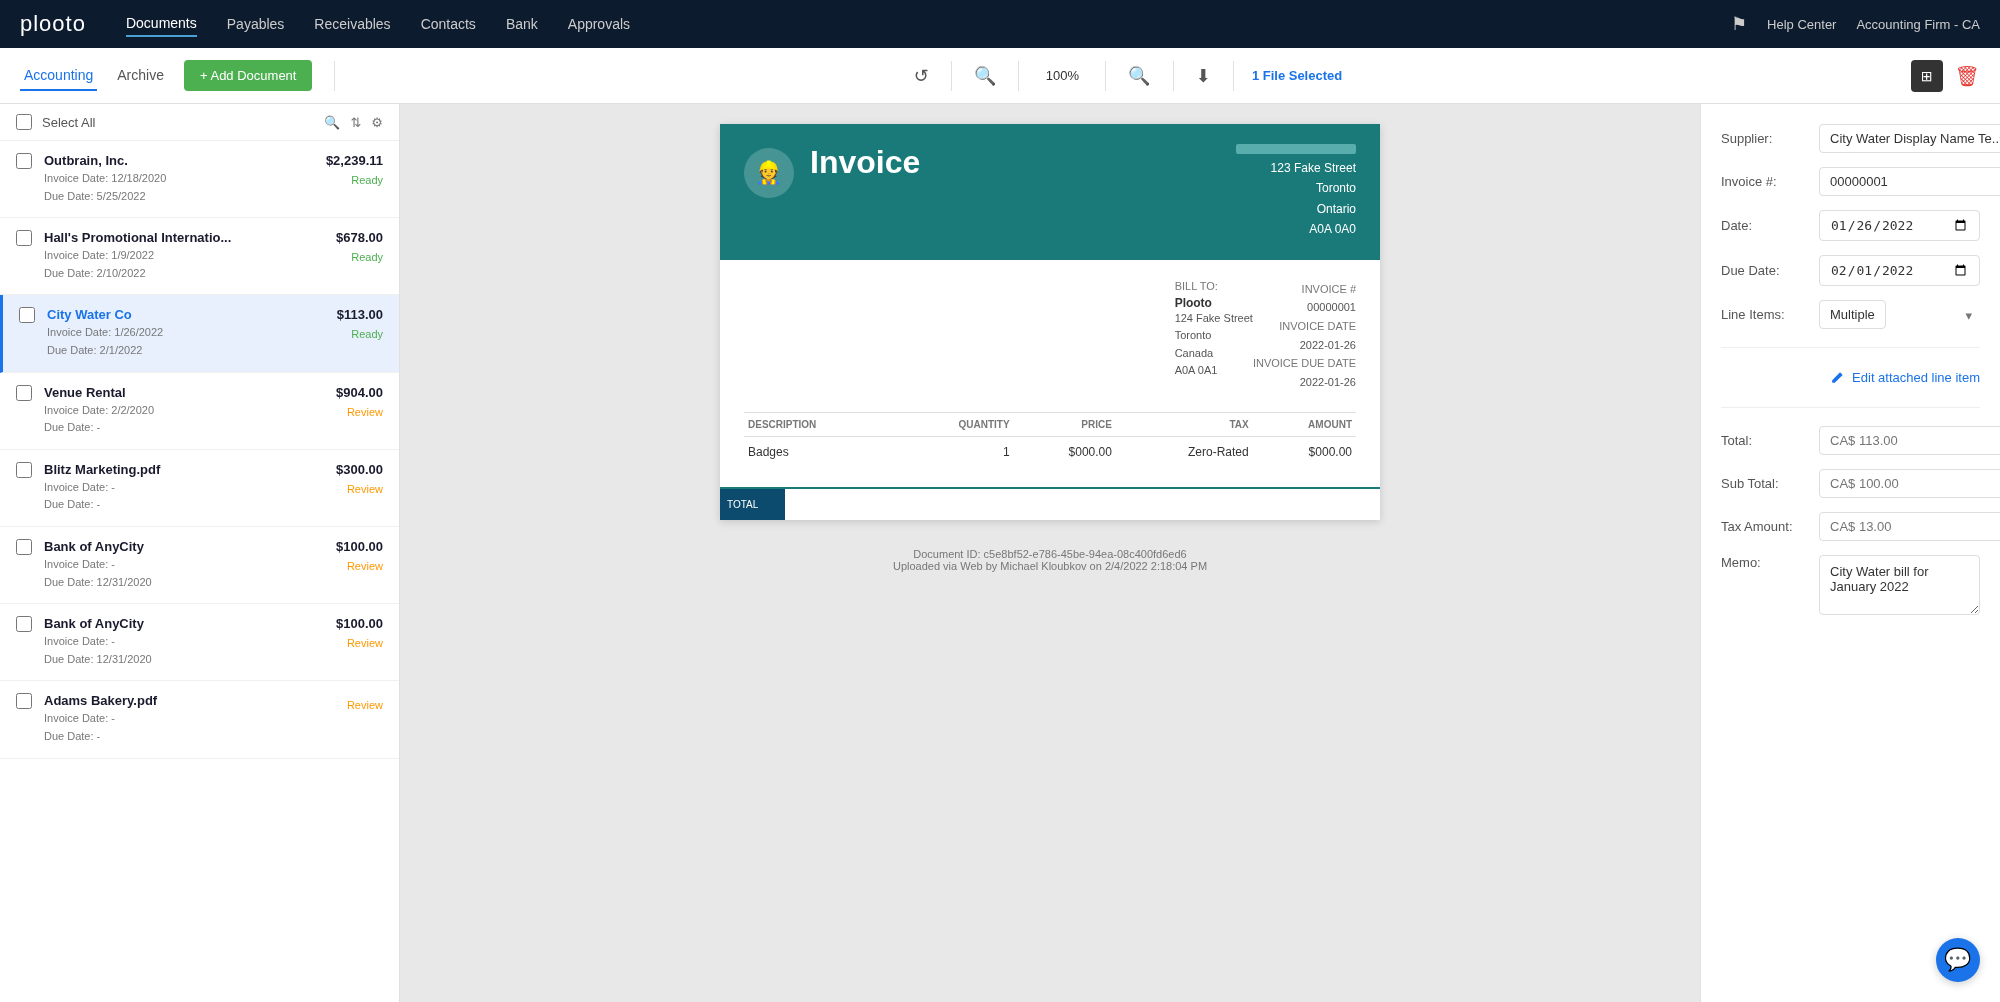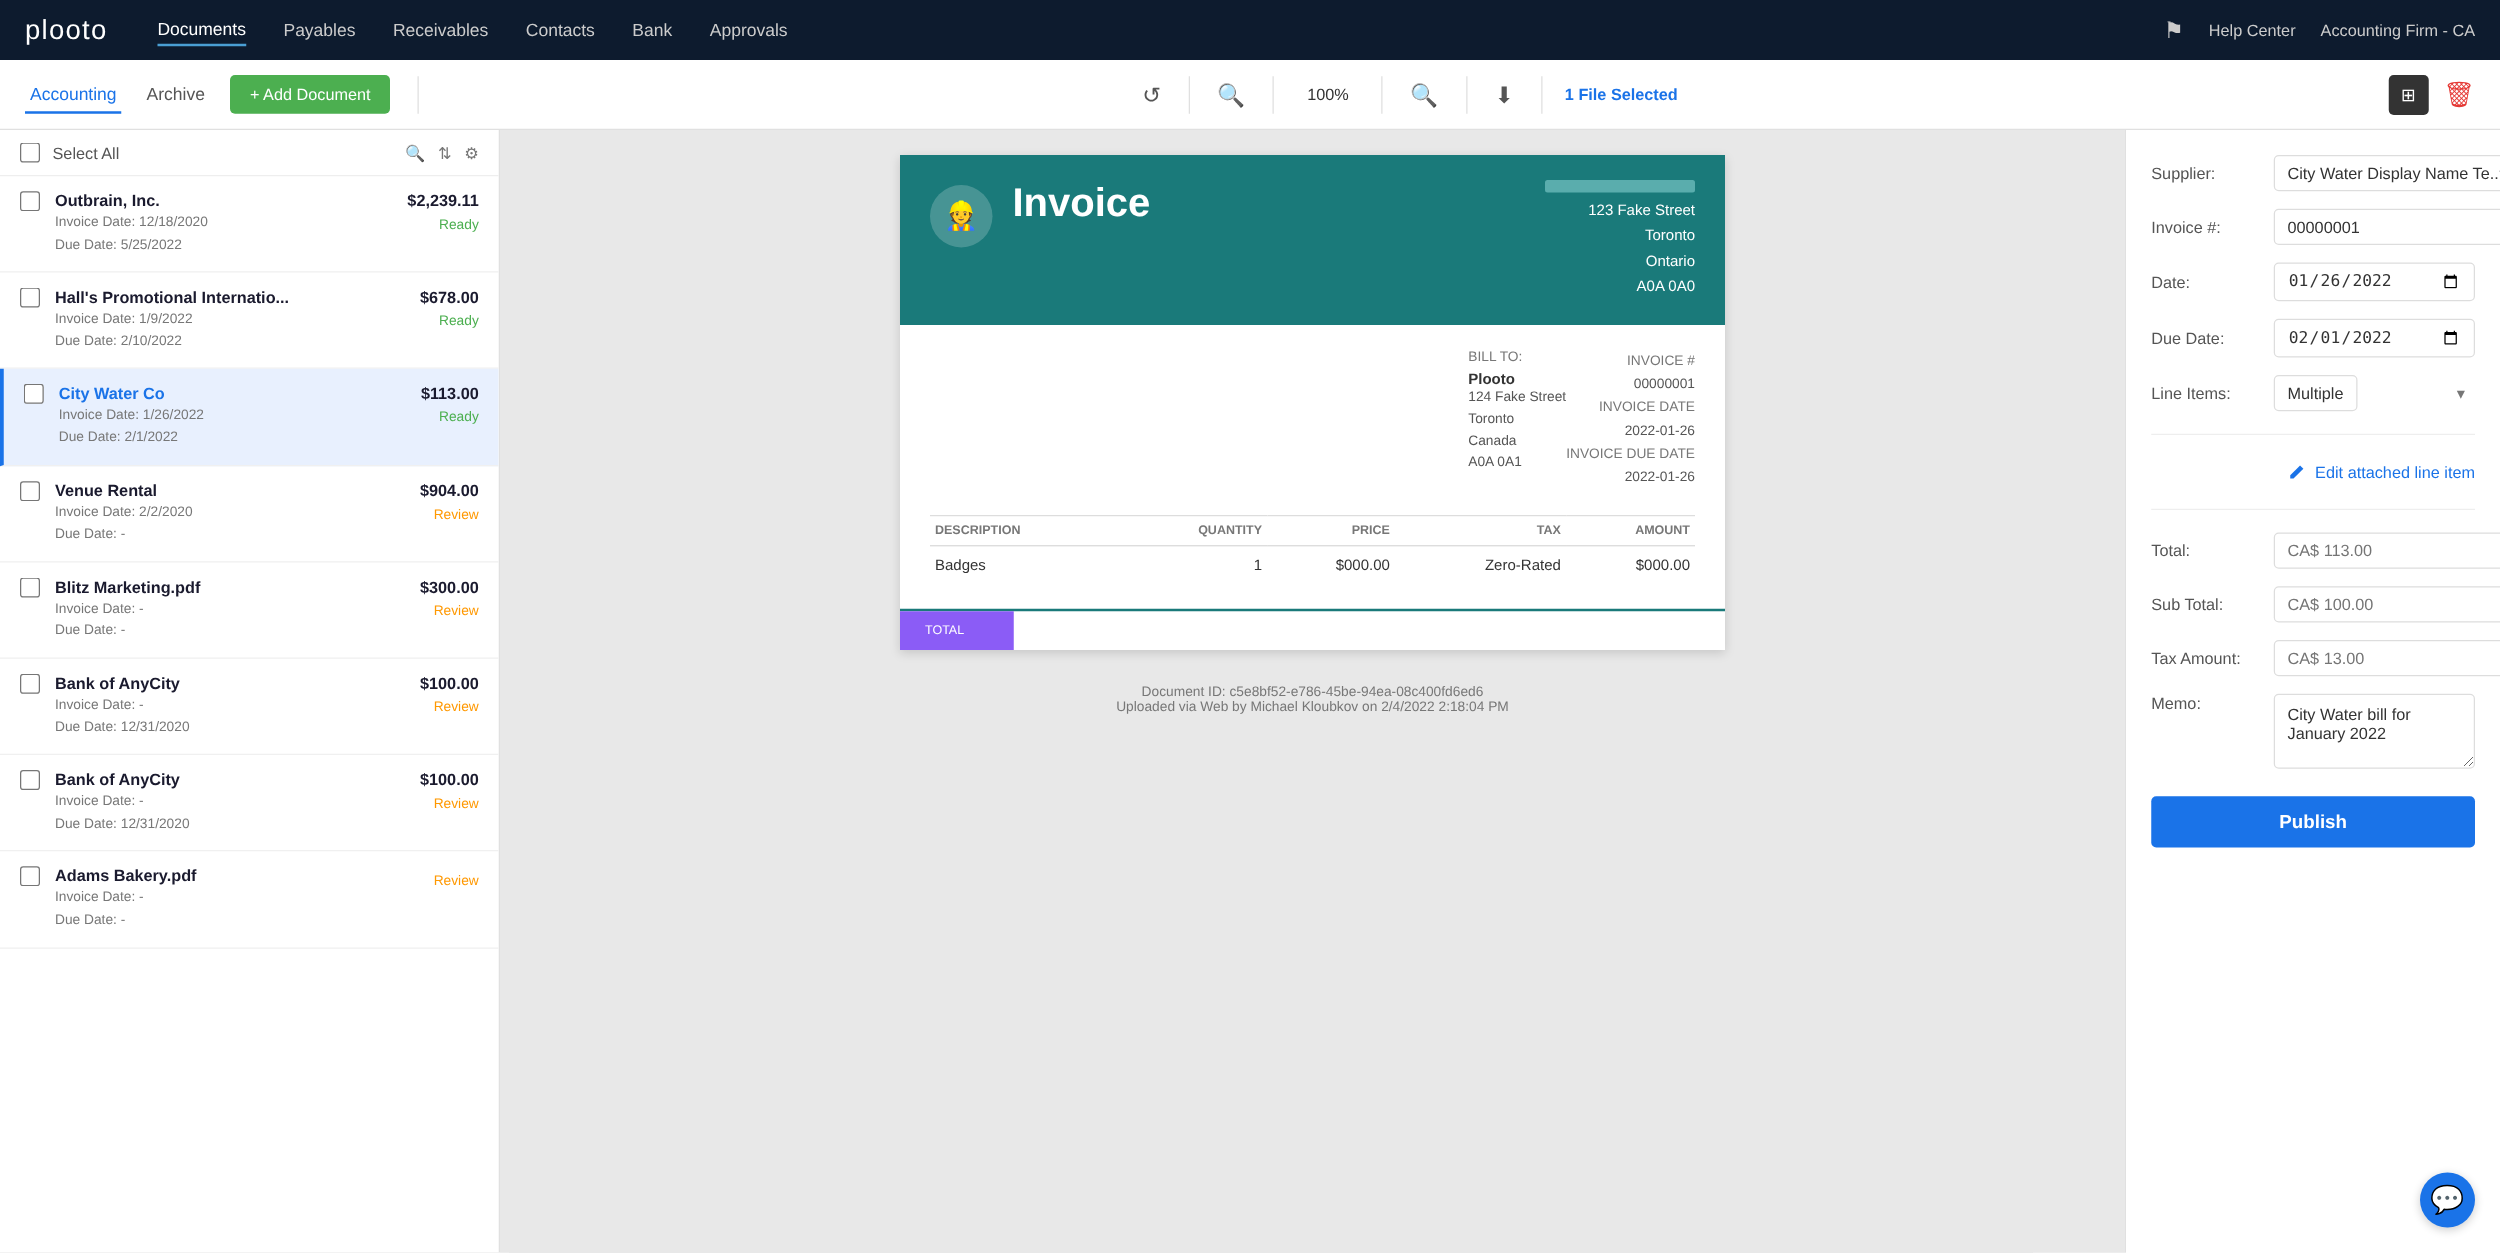--- a/index.html
+++ b/index.html
@@ -226,21 +226,21 @@
     .invoice-nums .num-label { color: #777; }
     .invoice-table { width: 100%; border-collapse: collapse; margin-top: 10px; }
     .invoice-table thead tr { border-top: 1px solid #ddd; border-bottom: 1px solid #ddd; }
     .invoice-table th { font-size: 10px; color: #777; text-transform: uppercase; padding: 6px 4px; text-align: left; }
     .invoice-table th:not(:first-child) { text-align: right; }
     .invoice-table td { font-size: 12px; padding: 8px 4px; }
     .invoice-table td:not(:first-child) { text-align: right; }
     .invoice-footer { display: flex; border-top: 2px solid #1a7a7a; }
     .invoice-notes { flex: 1; padding: 10px 16px; background: white; }
     .invoice-notes .label { font-size: 10px; color: #777; text-transform: uppercase; }
-    .invoice-total-box { background: #8b5cf6; color: white; padding: 10px 20px; display: flex; }
+    .invoice-total-box { background: #0c4a6e; color: white; padding: 10px 7px; display: flex; }
     .invoice-total-box .t-label { font-size: 10px; text-transform: uppercase; margin-right: 20px; }
     .doc-id { font-size: 11px; color: #777; text-align: center; margin-top: 8px; margin-bottom: 20px; }
 
     
     .right-panel {
       width: 300px;
       min-width: 300px;
       background: white;
       border-left: 1px solid #e0e0e0;
       padding: 20px 20px;
@@ -649,18 +649,17 @@
     <div class="total-row">
       <span class="total-label">Tax Amount:</span>
       <input type="text" class="total-input" placeholder="CA$ 13.00" style="">
     </div>
 
     <div class="memo-row">
       <span class="field-label">Memo:</span>
       <textarea class="memo-textarea" style="">City Water bill for January 2022</textarea>
     </div>
 
-    <button class="publish-btn">Publish</button>
 
   </div>
 </div>
 
 <div class="chat-btn">💬</div>
 
 </body></html>

